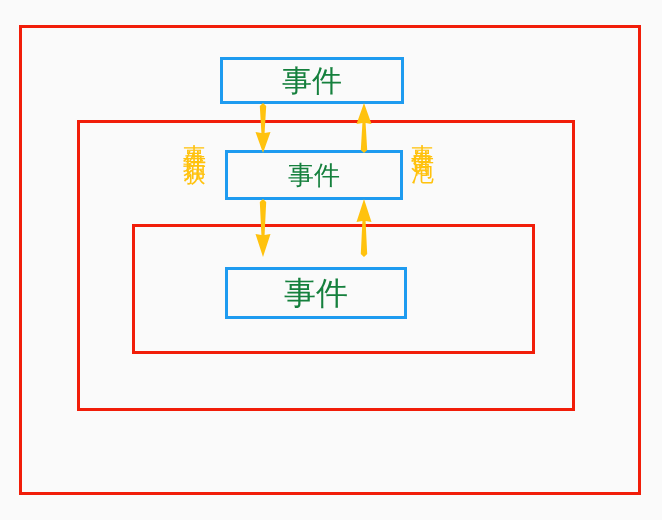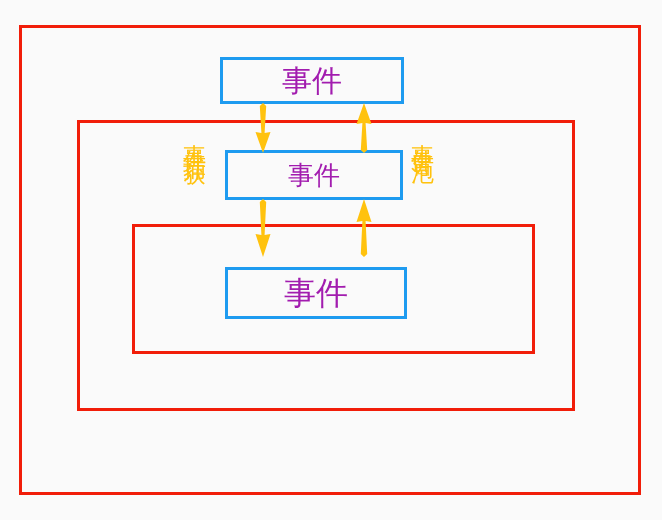--- a/index.html
+++ b/index.html
@@ -36,21 +36,21 @@
     position: absolute;
     border: 3px solid #1e9bf0;
     box-sizing: border-box;
     background: transparent;
     display: flex;
     align-items: center;
     justify-content: center;
     color: #f41206;
   }
   .blue-box .label {
-    color: #a21caf;
+    color: #15803d;
     line-height: 1;
     letter-spacing: 0px;
     user-select: none;
   }
   #blue-top    { left: 220px; top: 57px;  width: 184px; height: 47px; }
   #blue-top .label    { font-size: 30px; }
   #blue-middle { left: 225px; top: 150px; width: 178px; height: 50px; }
   #blue-middle .label { font-size: 26px; }
   #blue-bottom { left: 225px; top: 267px; width: 182px; height: 52px; }
   #blue-bottom .label { font-size: 32px; }

